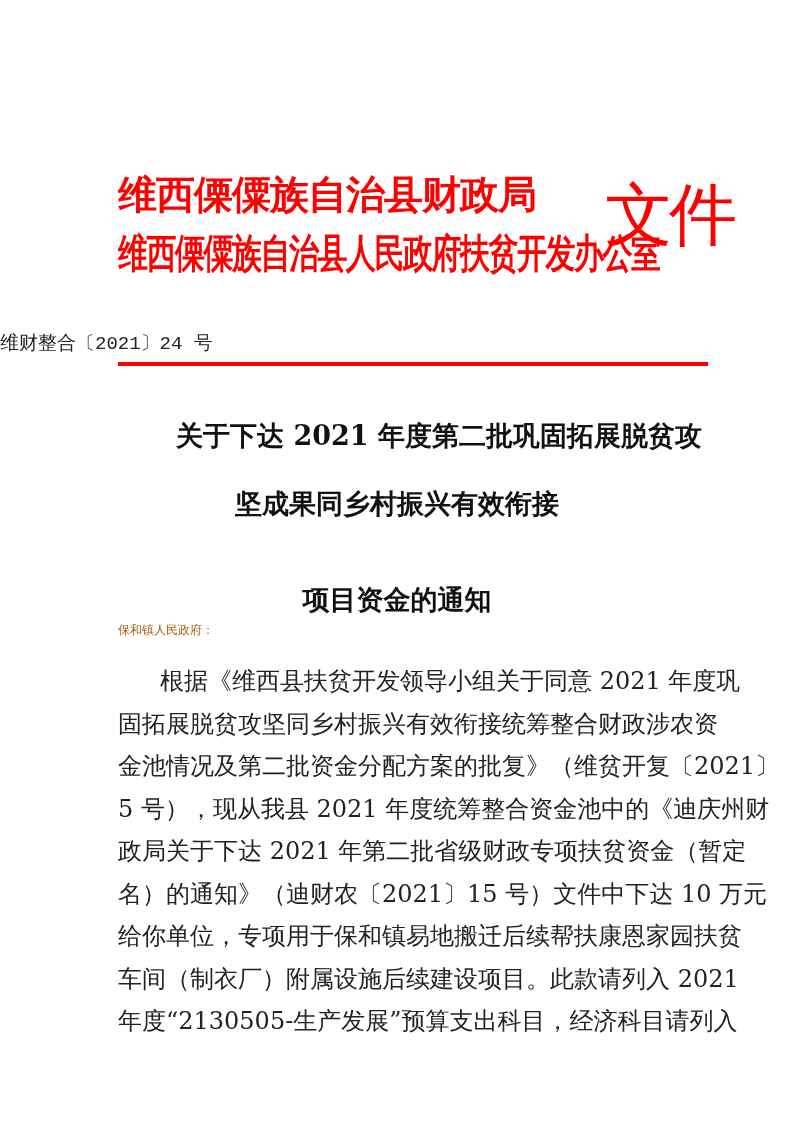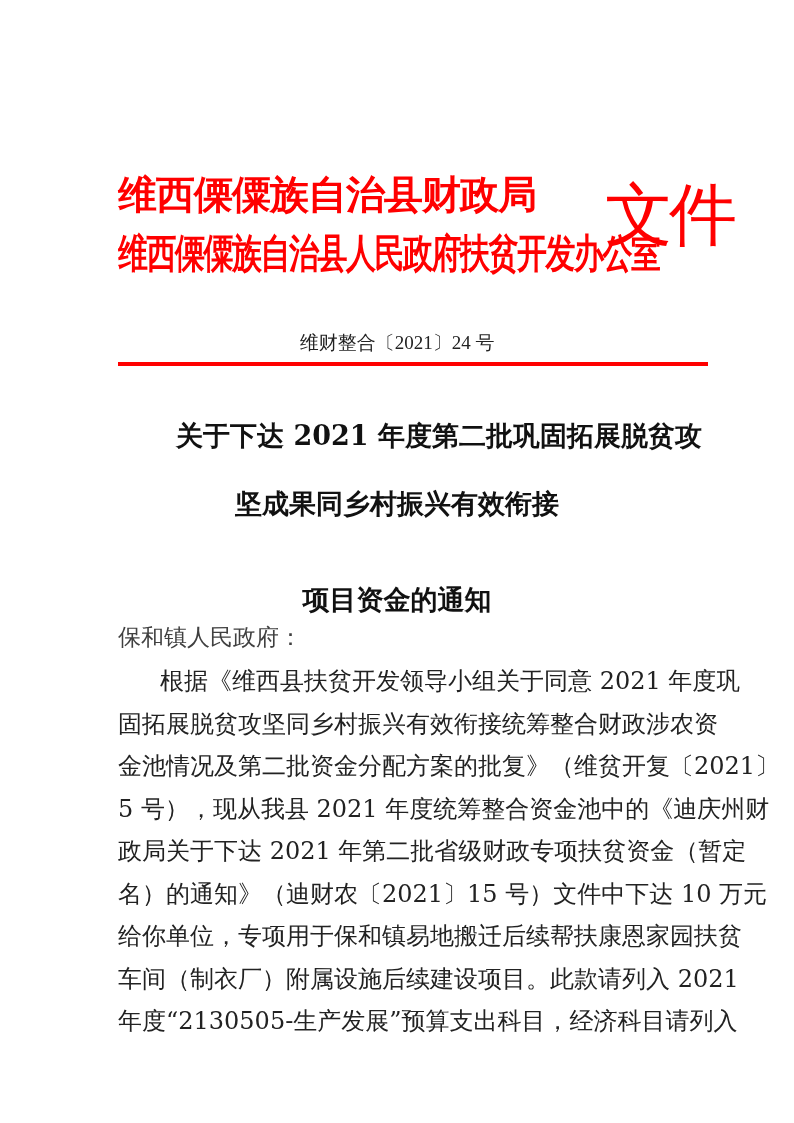--- a/index.html
+++ b/index.html
@@ -7,31 +7,31 @@
          font-family: "DejaVu Serif", "Liberation Serif", serif; color: #1a1a1a; }
 
   .header { position: absolute; left: 118px; top: 168px; width: 600px; height: 120px; }
   .issuer-line { position: absolute; left: 0; color: #ff0000; font-weight: bold;
                  font-family: "DejaVu Serif", serif; white-space: nowrap; letter-spacing: -1px; }
   .issuer-1 { top: 0px; font-size: 39px; transform: scaleX(1.0); transform-origin: left top; }
   .issuer-2 { top: 58px; font-size: 40px; transform: scaleX(0.75); transform-origin: left top; letter-spacing: -2px; }
   .wenjian { position: absolute; left: 487px; top: 2px; color: #ff0000; font-size: 68px;
              font-family: "DejaVu Serif", serif; letter-spacing: -4px; white-space: nowrap; }
 
-  .doc-number { position: absolute; top: 330px; left: 0; width: 794px; text-align: center;
-                font-size: 19px; color: #222; font-family: Liberation Serif, serif; }
+  .doc-number { position: absolute; top: 330px; left: 0; width: 794px; 
+                font-size: 19px; color: #222; font-family: Liberation Mono, monospace; }
   .red-rule { position: absolute; left: 118px; top: 362px; width: 590px; height: 4px; background: #ff0000; }
 
   .title { position: absolute; left: 0; width: 794px; text-align: center; font-weight: bold;
            font-size: 27px; color: #111; font-family: "DejaVu Serif", serif; }
   .t1 { top: 418px; padding-left: 42px; }
   .t2 { top: 486px; }
   .t3 { top: 538px; margin-top: 44px; }
 
-  .salutation { position: absolute; left: 118px; top: 622px; font-size: 23px; color: #404040; }
+  .salutation { position: absolute; left: 118px; top: 622px; font-size: 12px; color: #a16207; }
   .body-text { position: absolute; left: 118px; top: 660px; width: 560px; font-size: 24px;
                line-height: 42.5px; color: #222; text-align: justify; }
   .body-line { display: block; white-space: nowrap; height: 42.5px; }
   .indent { padding-left: 42px; }
 </style>
 </head>
 <body>
 
 <div class="header">
   <div class="issuer-line issuer-1">维西傈僳族自治县财政局</div>

